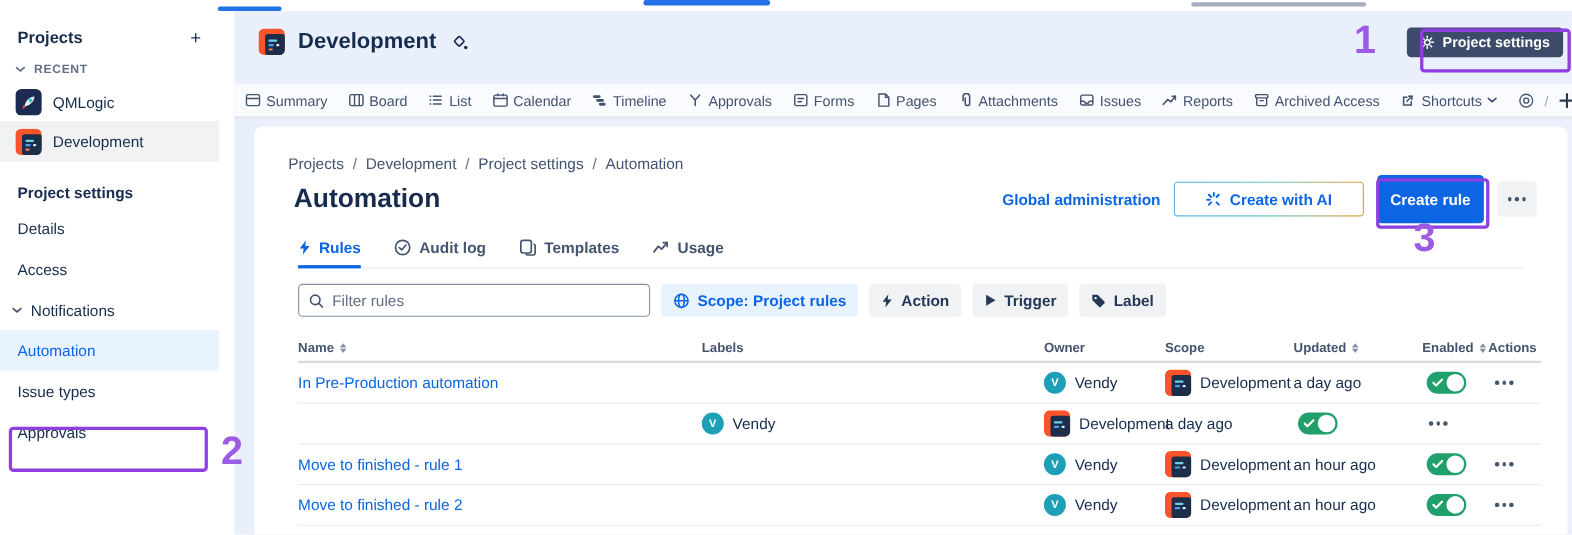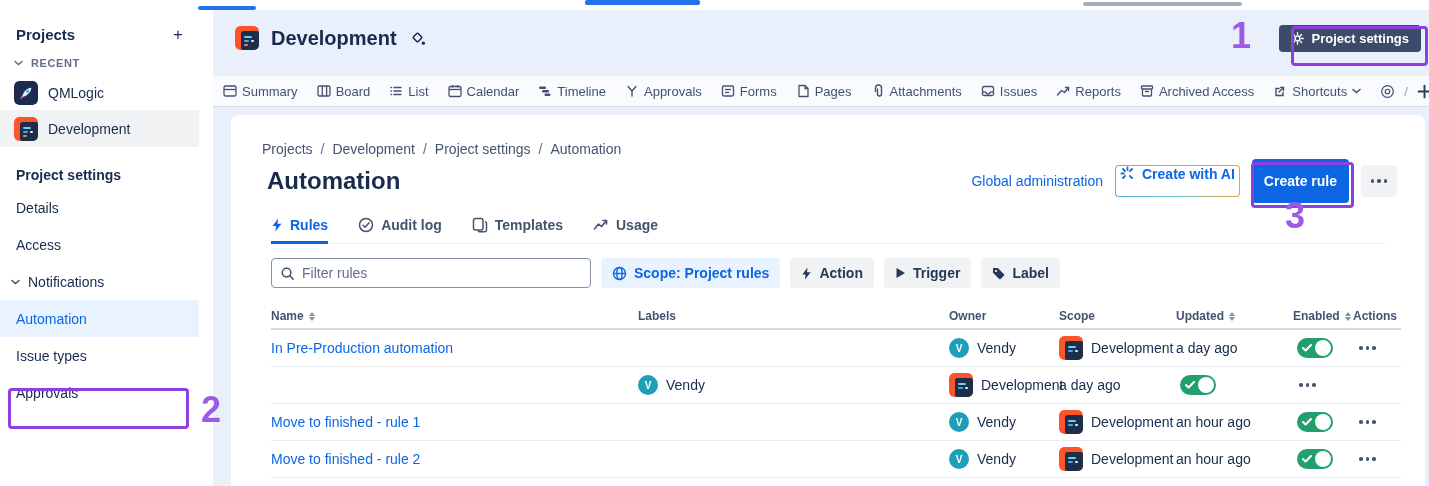--- a/index.html
+++ b/index.html
@@ -48,22 +48,22 @@
 
   
   .card { position:absolute; left:18px; right:4px; top:105px; bottom:0; background:#fff; border-radius:8px 8px 0 0; }
   .breadcrumb { margin:26px 0 0 31px; font-size:14px; color:#44546F; display:flex; gap:8px; }
   .breadcrumb a { color:#44546F; text-decoration:none; cursor:pointer; }
   .breadcrumb .sep { color:#626F86; }
 
   .title-row { margin:8px 28px 0 36px; display:flex; justify-content:space-between; align-items:center; height:32px; }
   .title-row h1 { font-size:24px; font-weight:700; color:#172B4D; }
   .actions { display:flex; align-items:center; gap:12px; }
-  .link-btn { color:#0C66E4; font-size:14px; font-weight:400; text-decoration:none; cursor:pointer; white-space:nowrap; }
-  .ai-btn { display:flex; align-items:flex-start; gap:7px; height:32px; padding:0 4px; border-radius:4px;
+  .link-btn { color:#0C66E4; font-size:14px; font-weight:700; text-decoration:none; cursor:pointer; white-space:nowrap; }
+  .ai-btn { display:flex; align-items:center; gap:7px; height:32px; padding:0 28px; border-radius:4px;
     font-size:14px; font-weight:700; color:#0C66E4; cursor:pointer; border:1.5px solid transparent;
     background:linear-gradient(#fff,#fff) padding-box, linear-gradient(90deg,#59AEE8,#63C8C2,#E5A13F) border-box; }
   .primary-btn { height:44px; padding:0 12px; background:#0C66E4; color:#fff; border:none; border-radius:4px;
     font-size:14px; font-weight:700; font-family:"Liberation Sans",sans-serif; cursor:pointer; }
   .more-btn { height:32px; width:36px; background:#F1F2F4; border:none; border-radius:4px; cursor:pointer;
     display:flex; align-items:center; justify-content:center; gap:3px; }
   .dot { width:3.5px; height:3.5px; border-radius:50%; background:#44546F; }
 
   .page-tabs { margin:20px 40px 0 40px; display:flex; gap:30px; border-bottom:1px solid #EBECF0; }
   .ptab { display:flex; align-items:center; gap:7px; font-size:14px; font-weight:700; color:#44546F;

